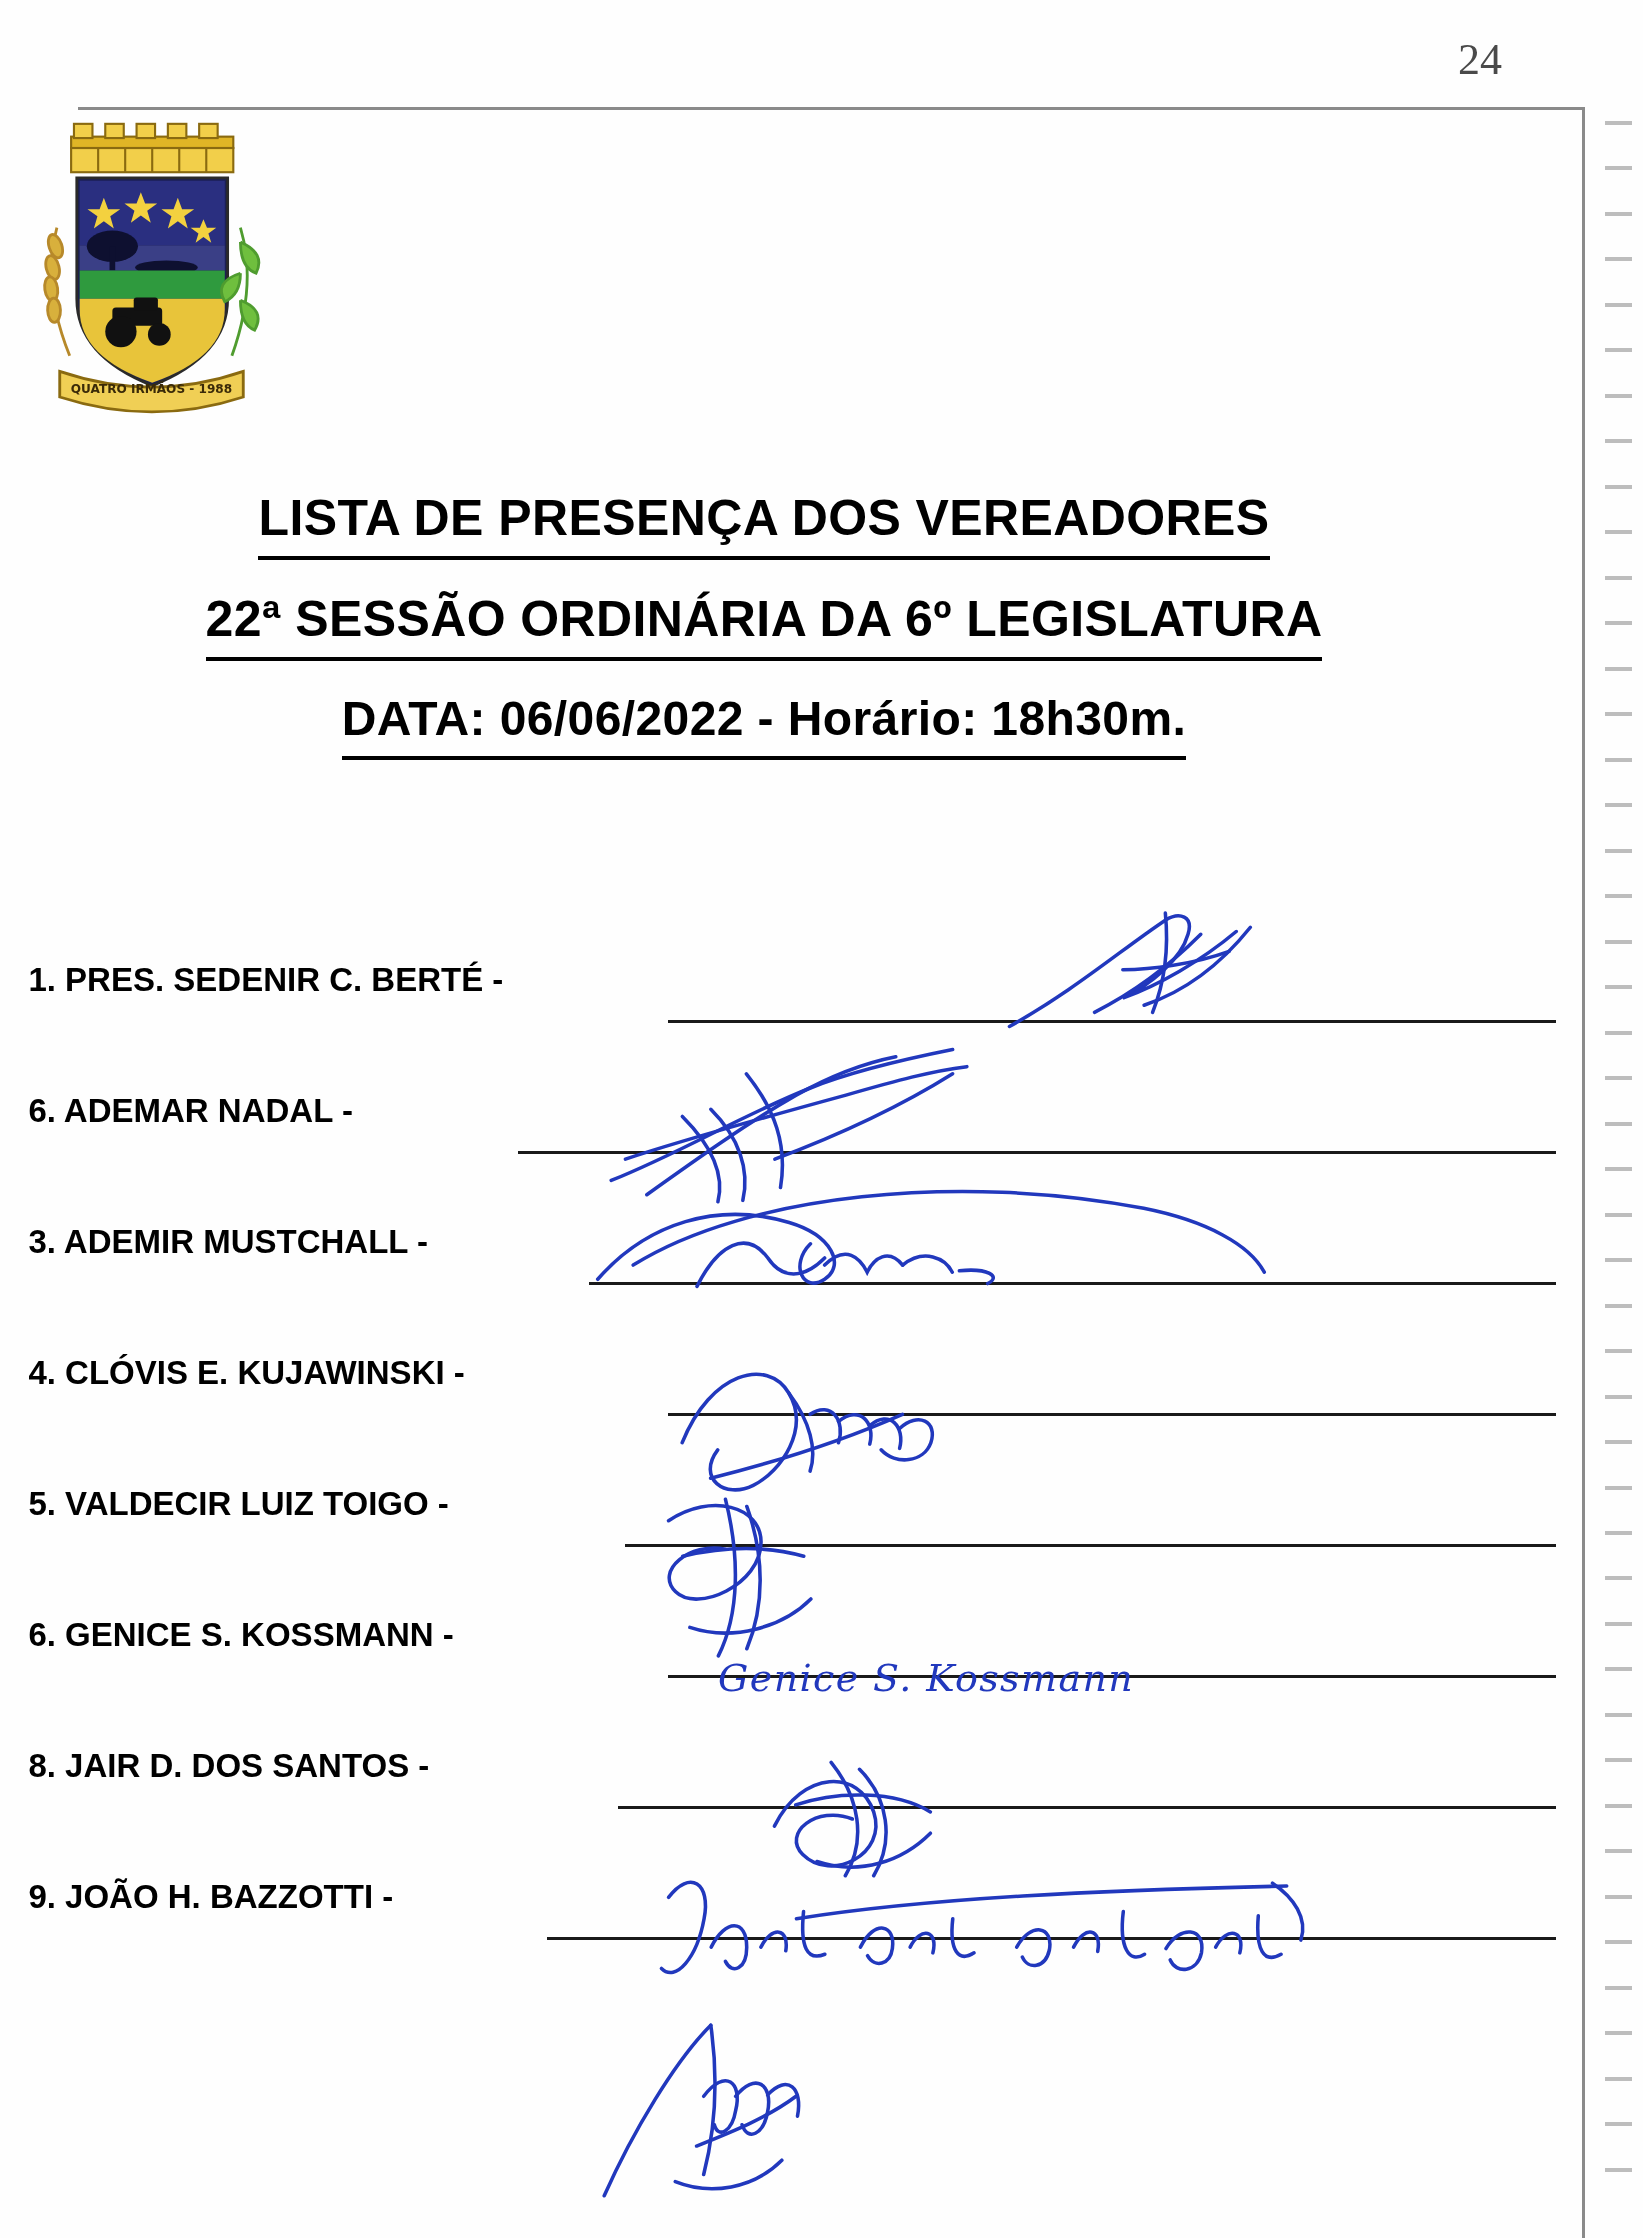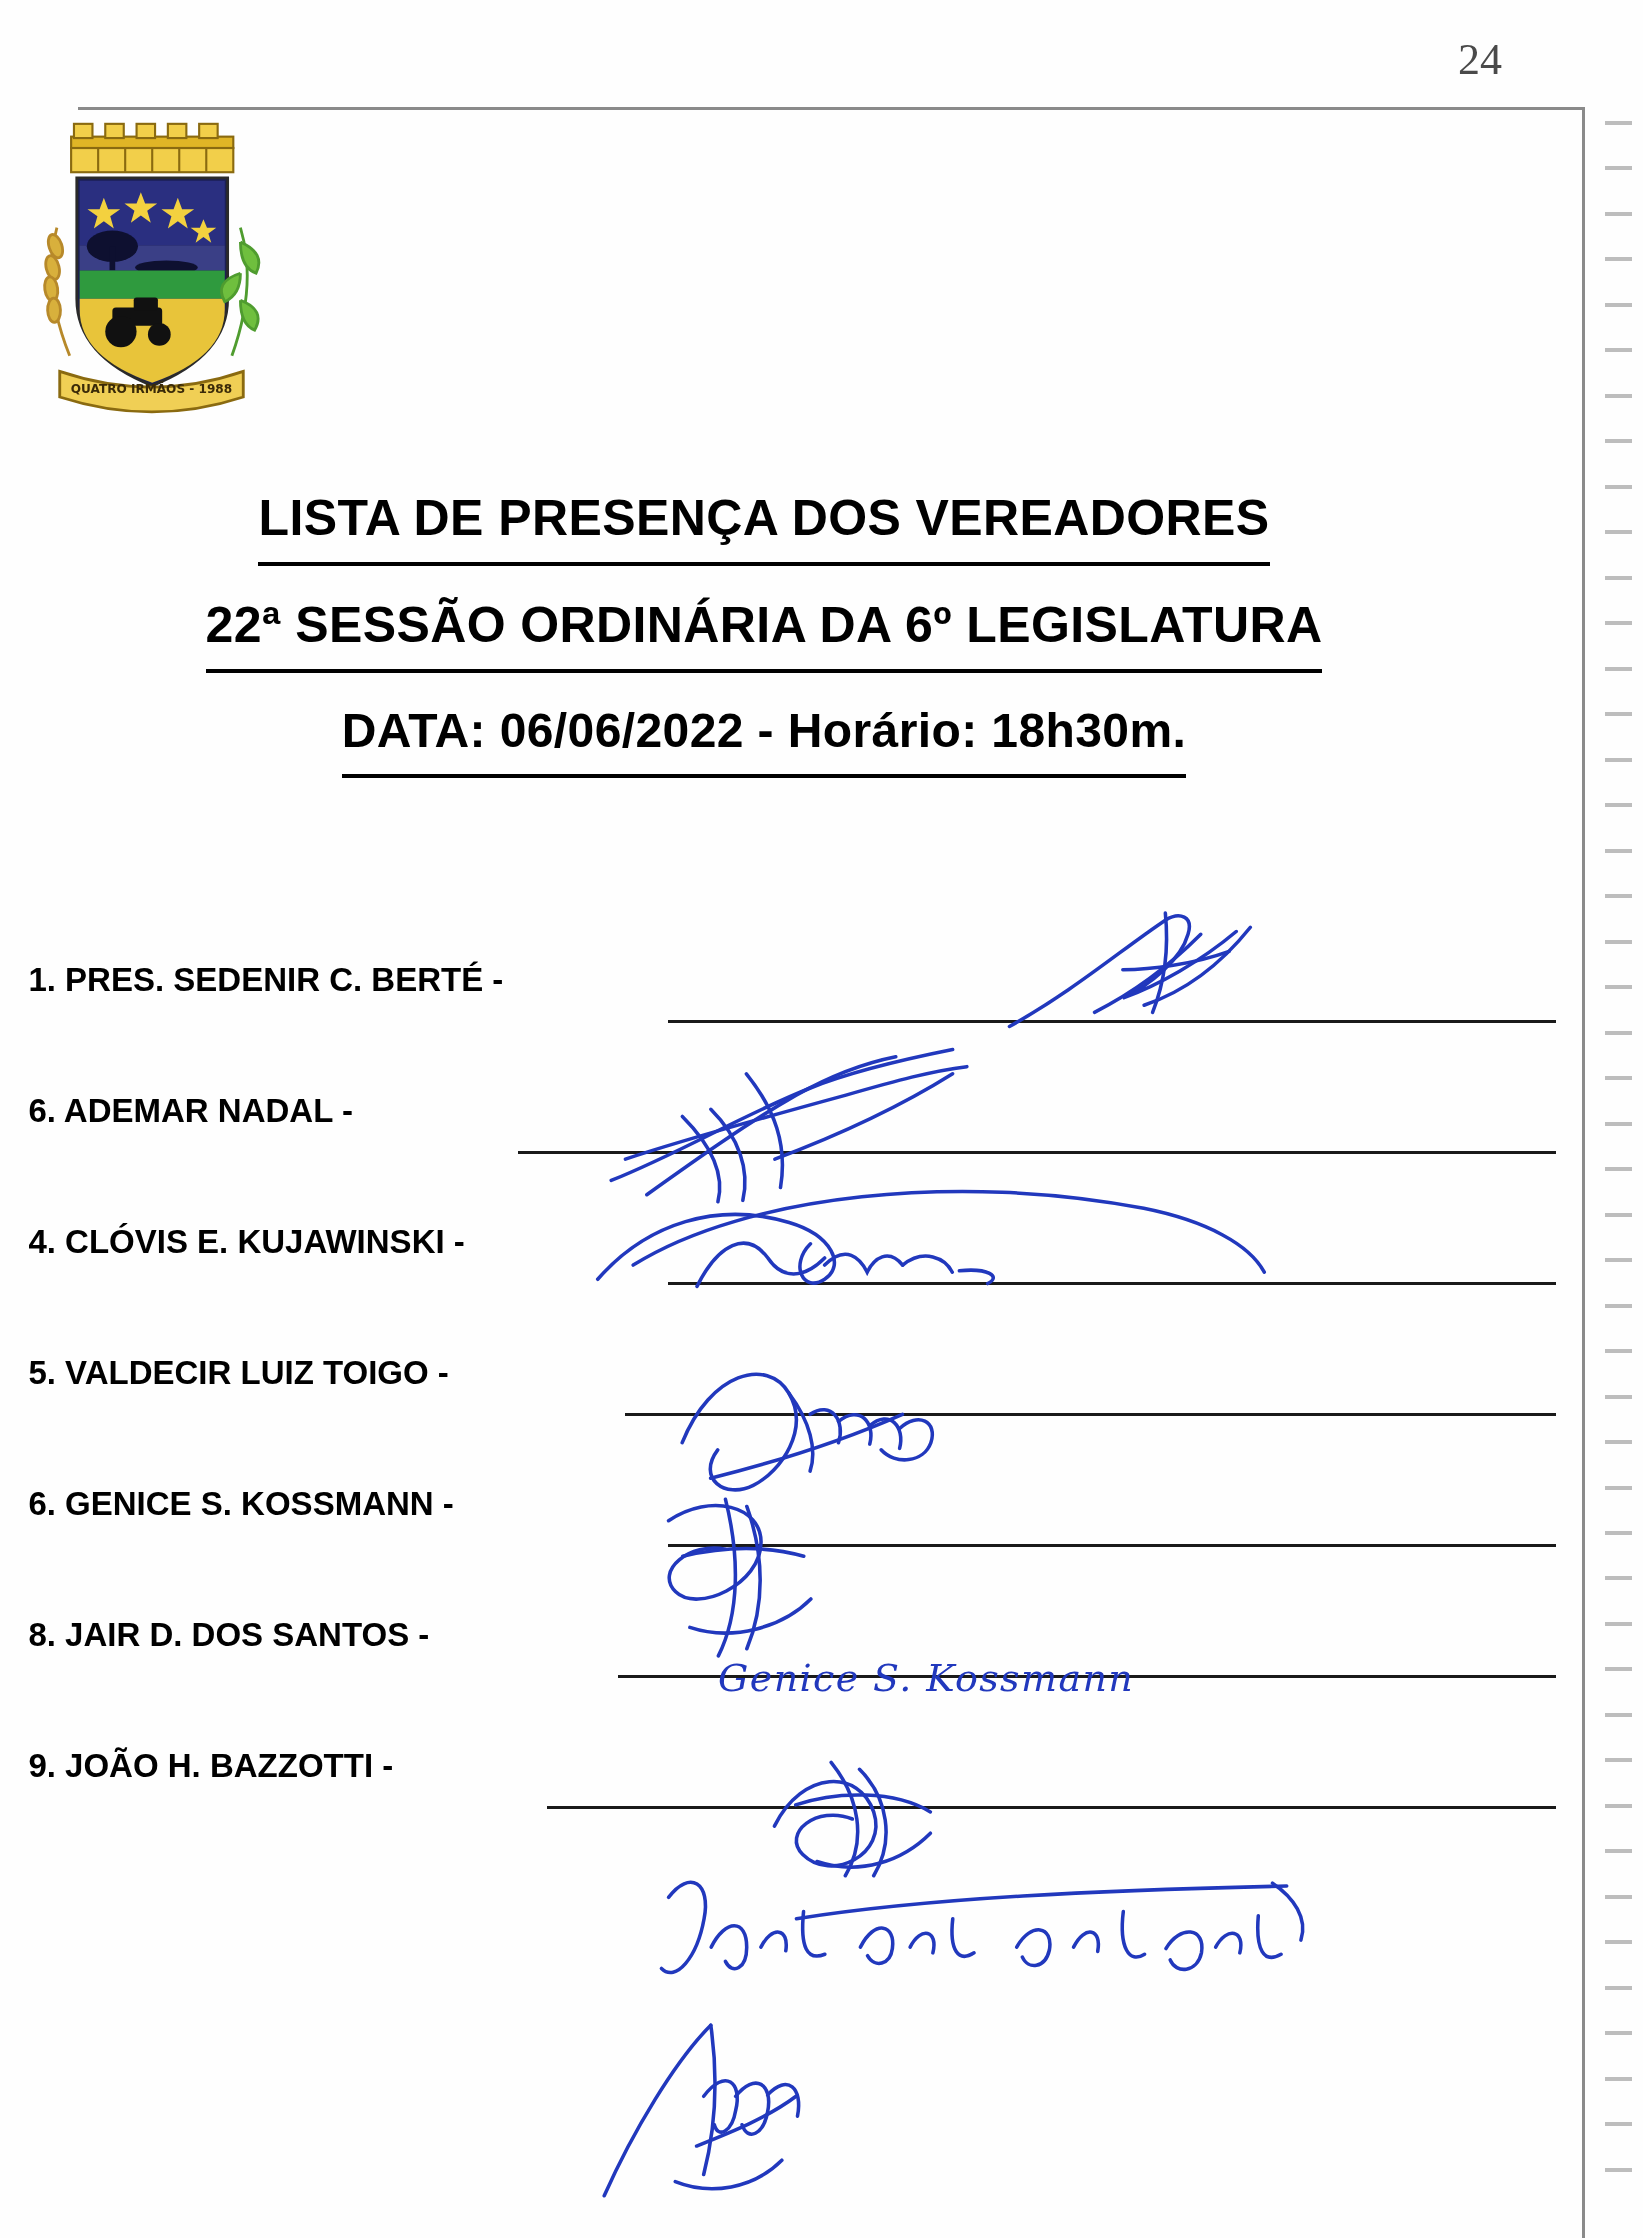--- a/index.html
+++ b/index.html
@@ -80,21 +80,21 @@
     text-align: center;
   }
   .heading-line {
     display: block;
     margin: 0 auto 31px auto;
     font-size: 50px;
     font-weight: bold;
     letter-spacing: 0.4px;
     width: fit-content;
     border-bottom: 4.3px solid #000;
-    padding-bottom: 16px;
+    padding-bottom: 10px;
     line-height: 1.12;
   }
   .heading-line.h3 { font-size: 48px; }
 
   
   .roll {
     position: absolute;
     top: 942px;
     left: 28.4px;
     width: 1542px;
@@ -269,20 +269,24 @@
   <div class="roll" id="roll">
       <div class="roll-row">
         <div class="roll-name">1. PRES. SEDENIR C. BERTÉ -</div>
         <div class="roll-line" style="left: 640px; width: 888px;"></div>
       </div>
       <div class="roll-row">
         <div class="roll-name">6. ADEMAR NADAL -</div>
         <div class="roll-line" style="left: 490px; width: 1038px;"></div>
       </div>
       <div class="roll-row">
+        <div class="roll-name">3. ADEMIR MUSTCHALL -</div>
+        <div class="roll-line" style="left: 561px; width: 967px;"></div>
+      </div>
+      <div class="roll-row">
         <div class="roll-name">4. CLÓVIS E. KUJAWINSKI -</div>
         <div class="roll-line" style="left: 640px; width: 888px;"></div>
       </div>
       <div class="roll-row">
         <div class="roll-name">5. VALDECIR LUIZ TOIGO -</div>
         <div class="roll-line" style="left: 597px; width: 931px;"></div>
       </div>
       <div class="roll-row">
         <div class="roll-name">6. GENICE S. KOSSMANN -</div>
         <div class="roll-line" style="left: 640px; width: 888px;"></div>

